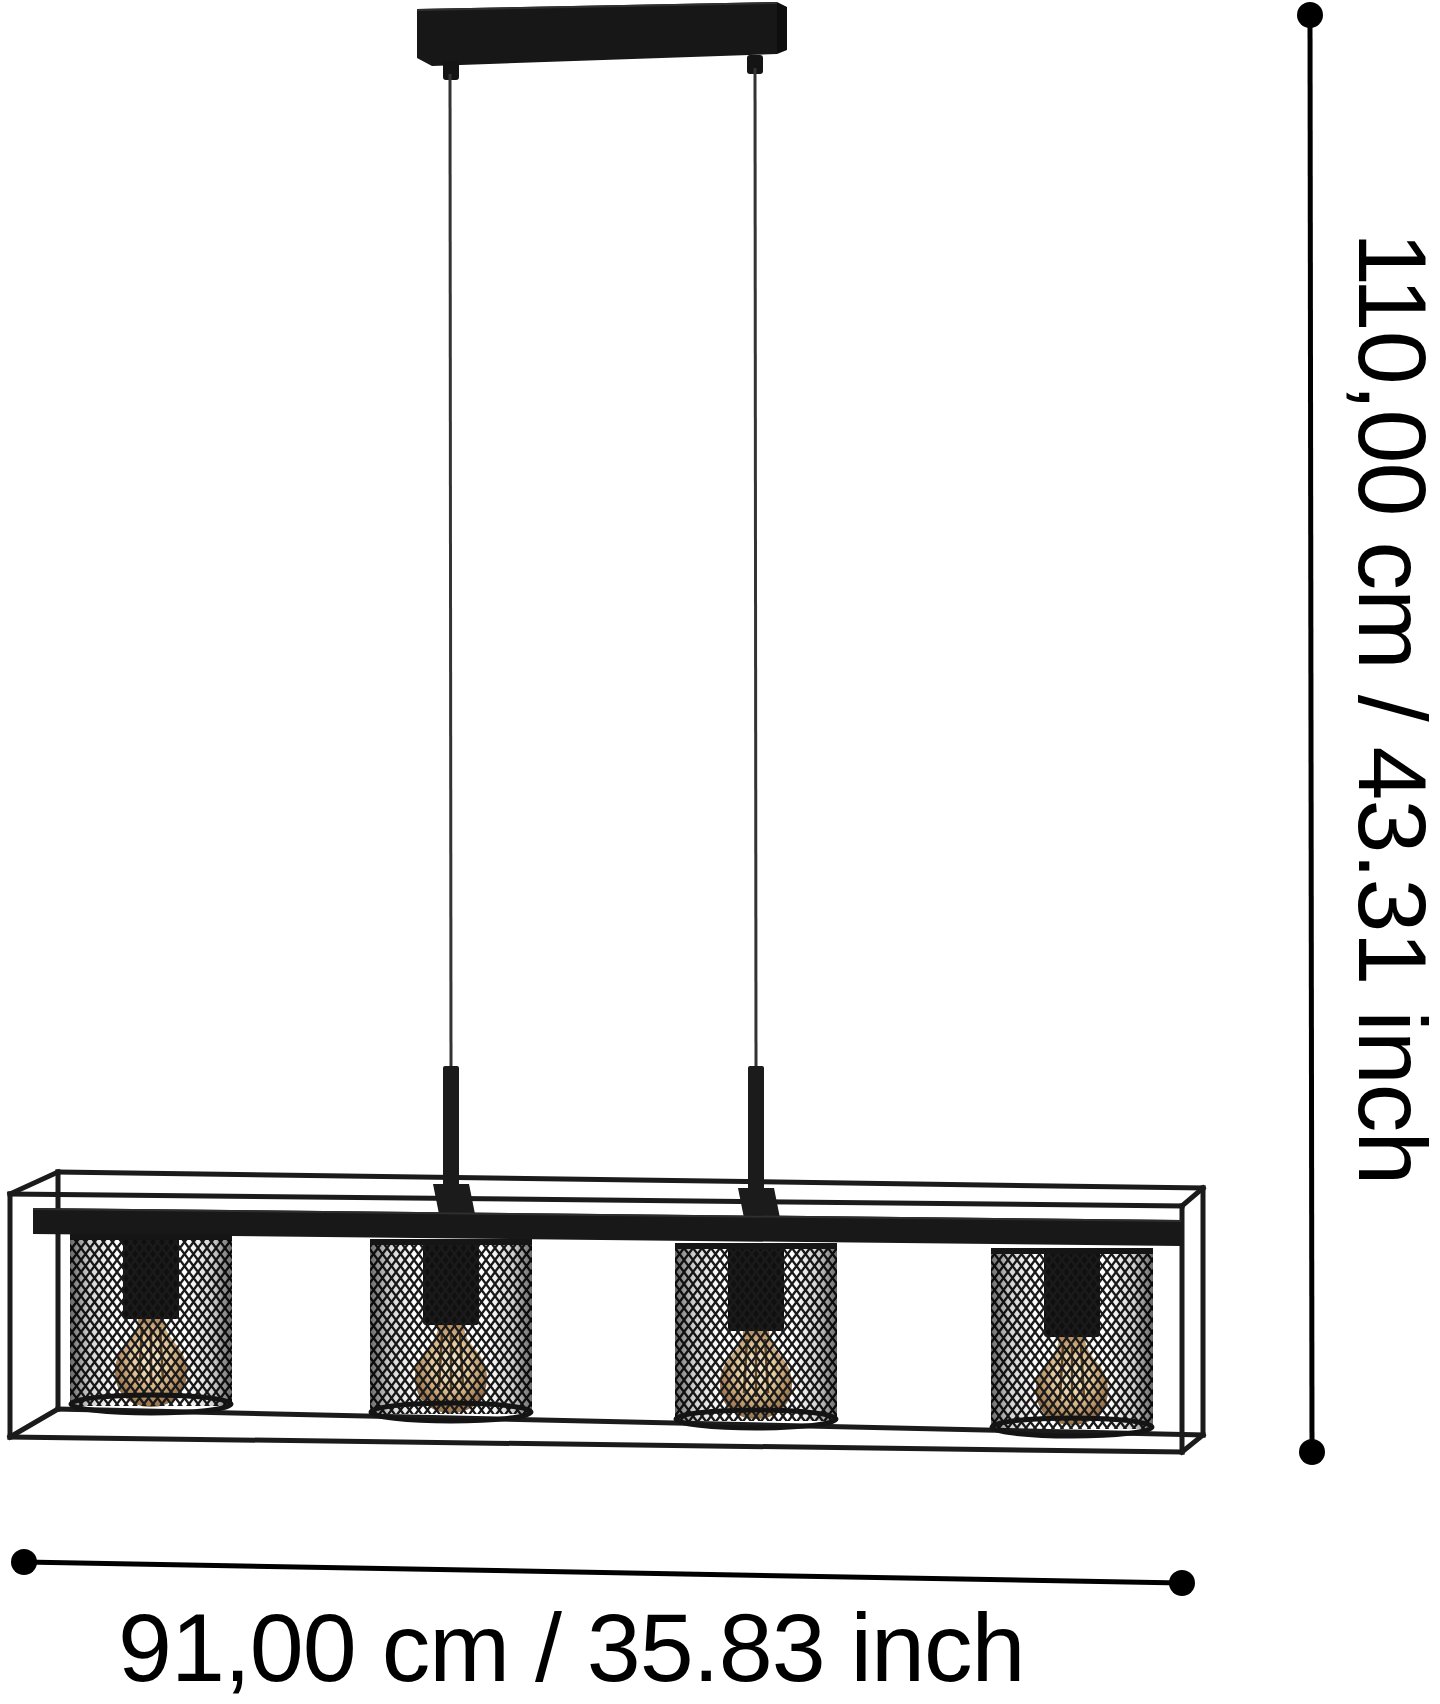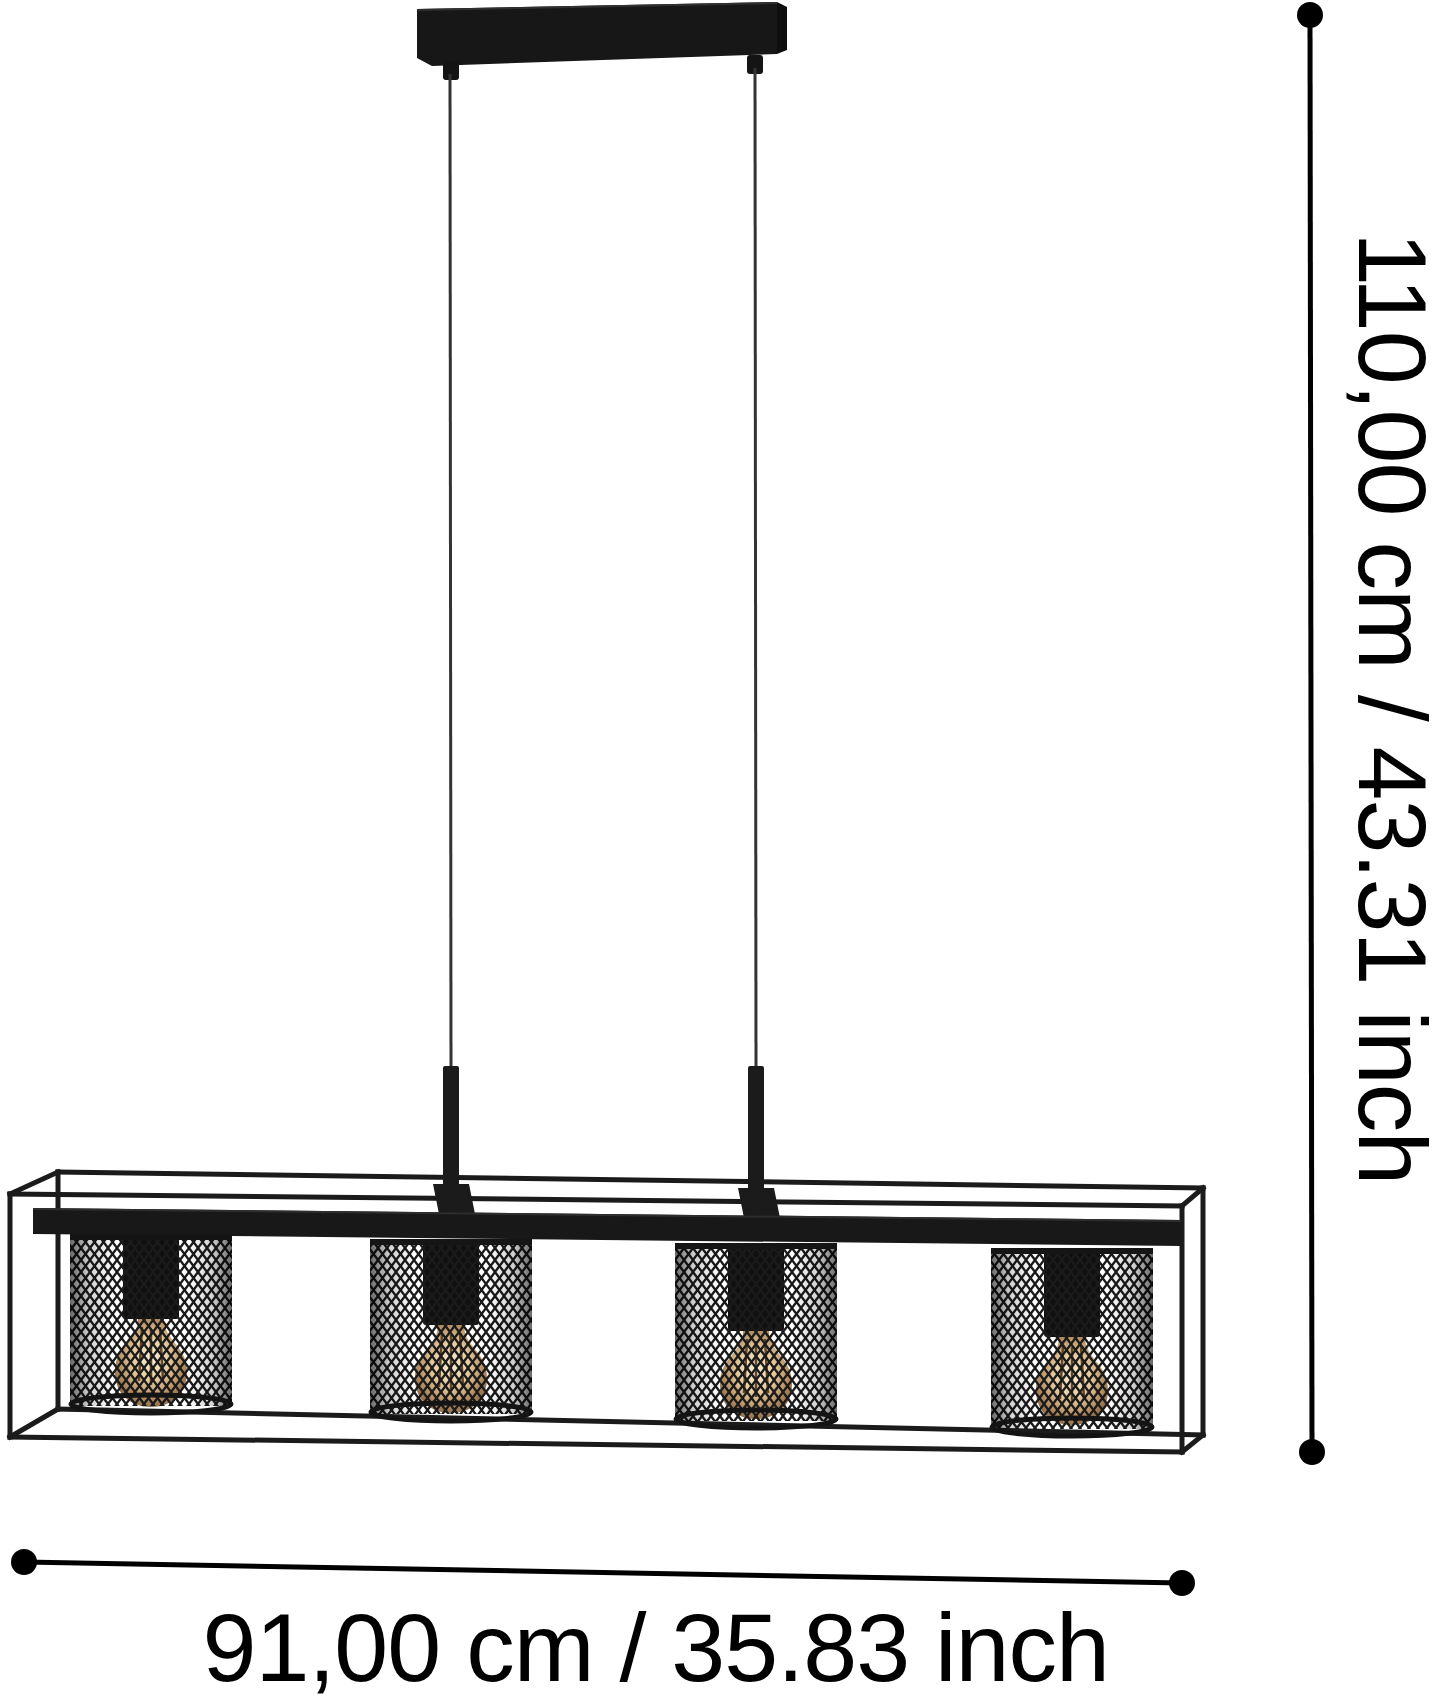--- a/index.html
+++ b/index.html
@@ -22,24 +22,24 @@
   }
   .dim-label {
     position: absolute;
     color: #000000;
     font-size: 97px;
     line-height: 1;
     white-space: nowrap;
     letter-spacing: -1px;
   }
   .dim-label-bottom {
-    left: 105px;
+    left: 118px;
     top: 1599px;
     width: 1004px;
-    text-align: right;
+    text-align: left;
   }
   .dim-label-right {
     left: 1344px;
     top: 232px;
     height: 1010px;
     writing-mode: vertical-rl;
     text-orientation: mixed;
   }
   .frame-line { stroke: #1b1b1b; stroke-width: 5; fill: none; stroke-linecap: square; }
   .dim { stroke: #000000; fill: #000000; }

